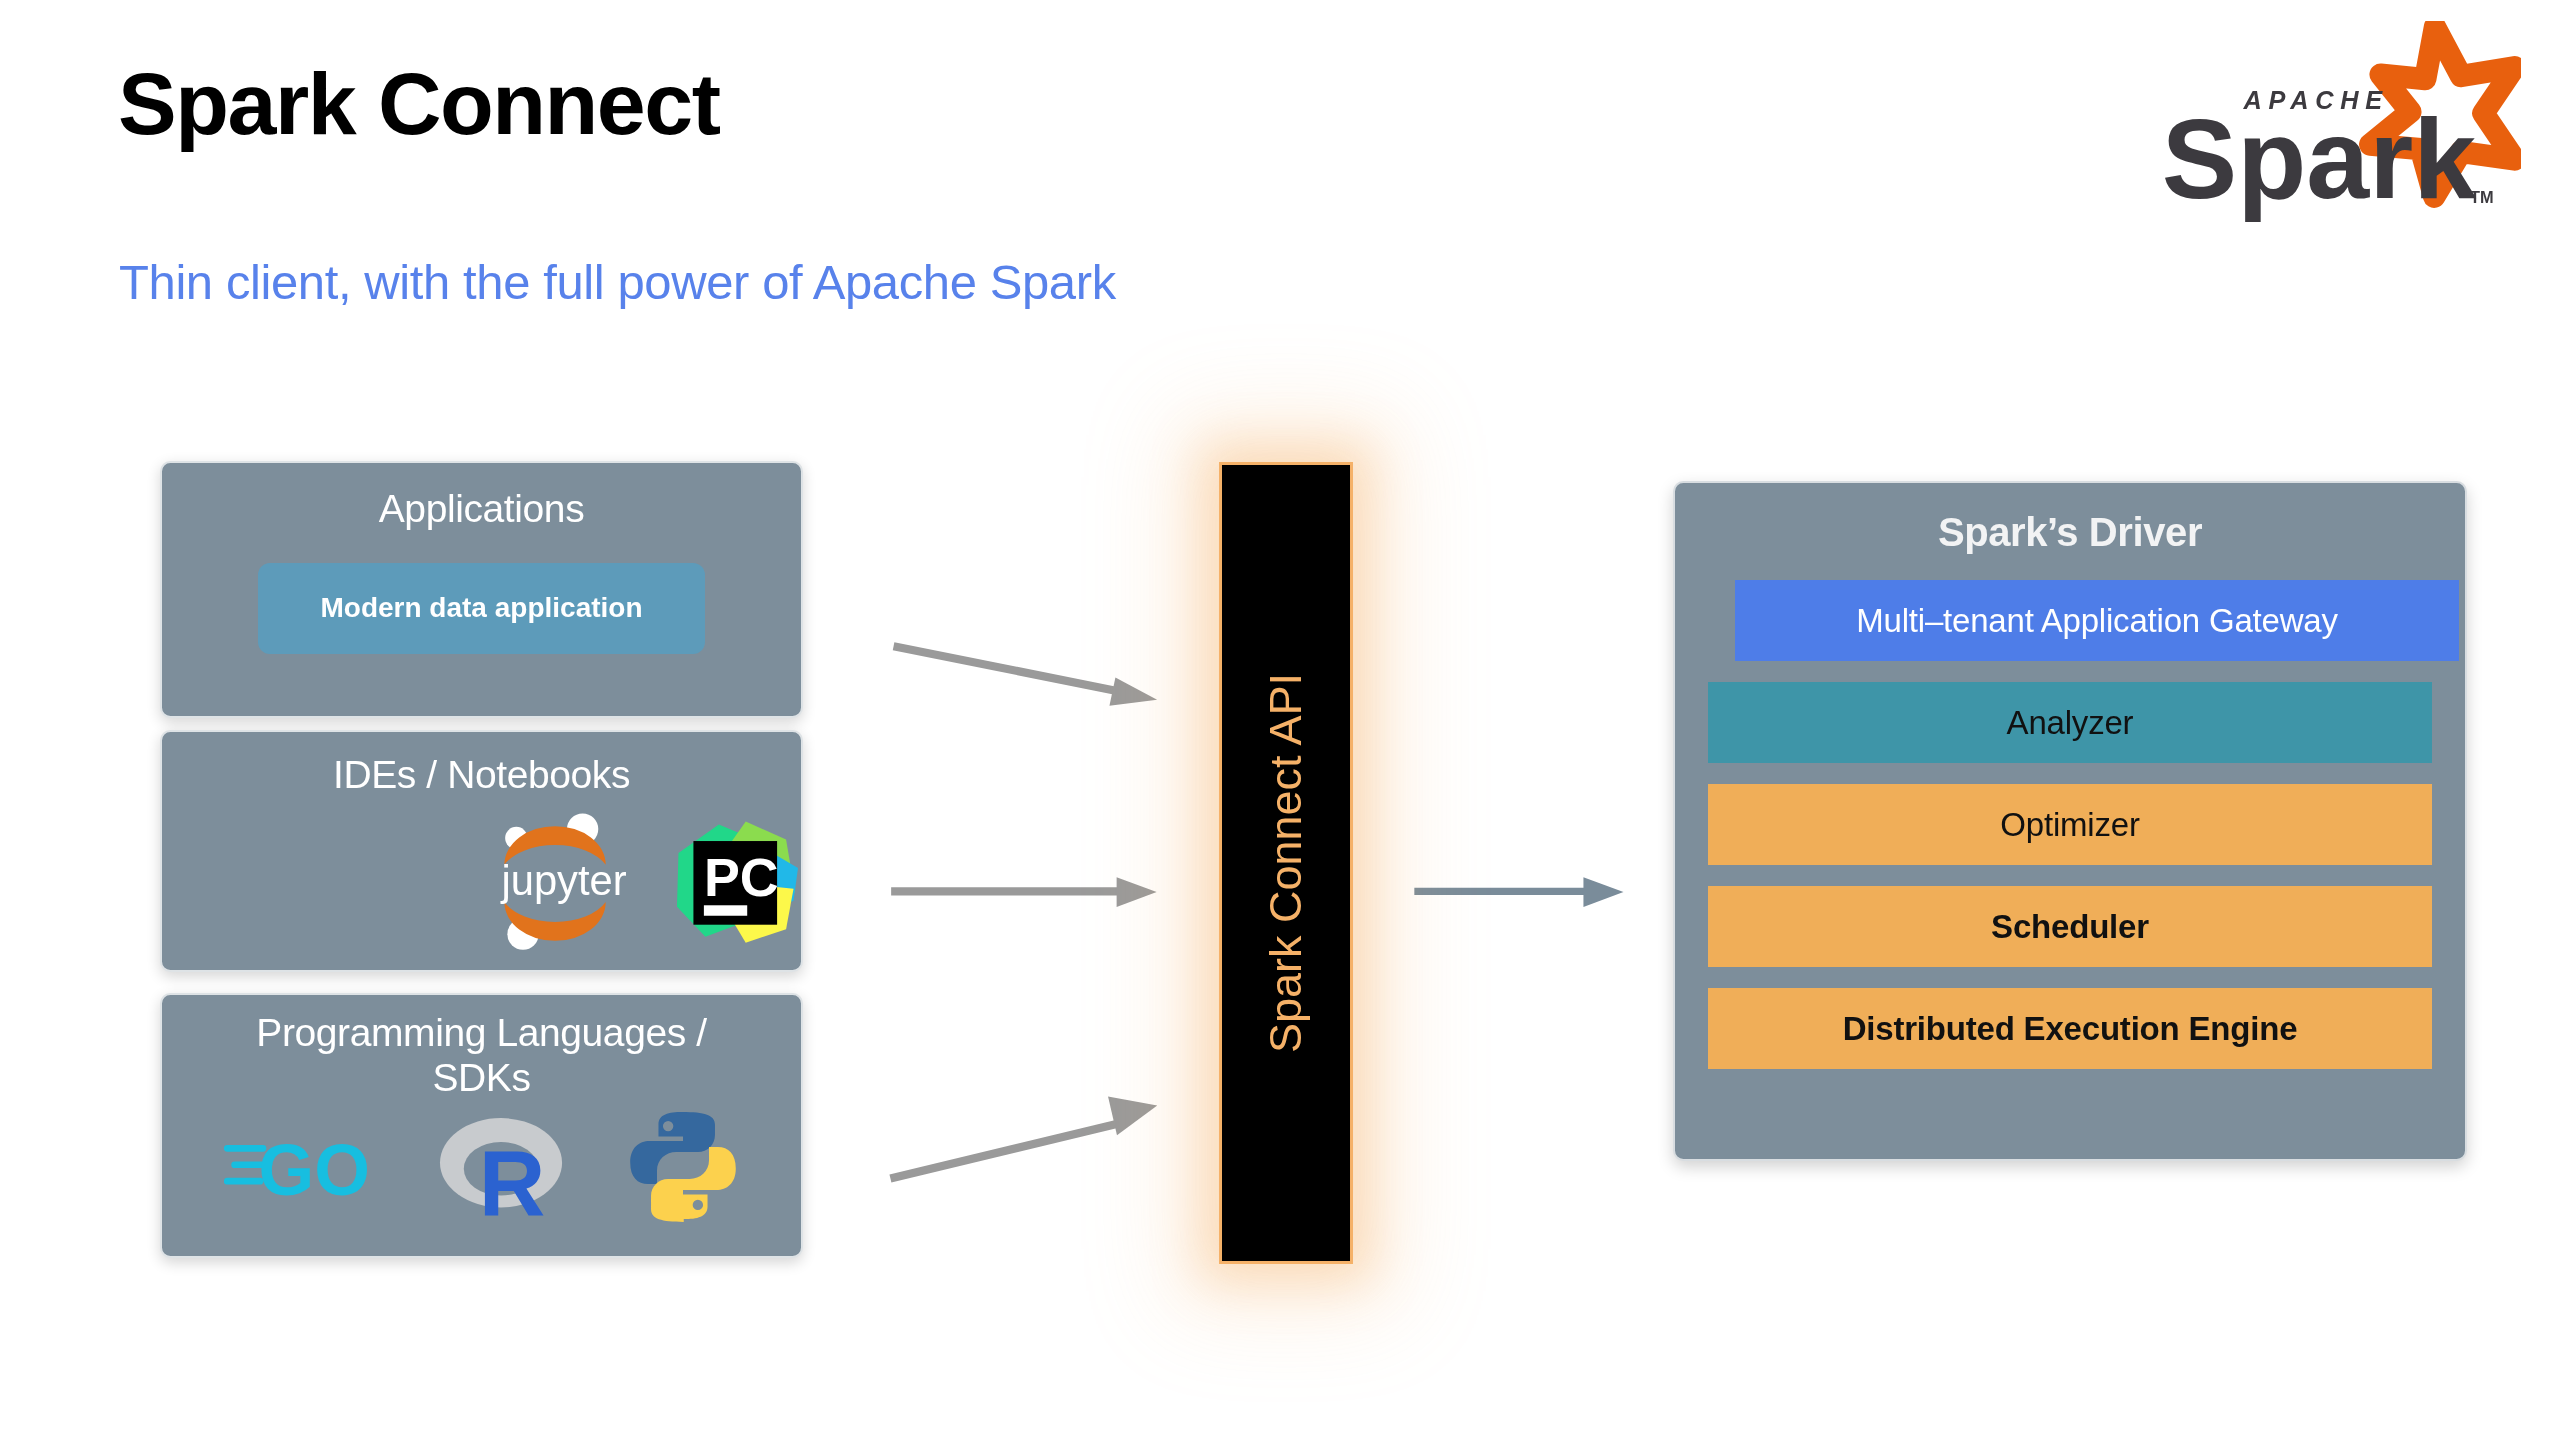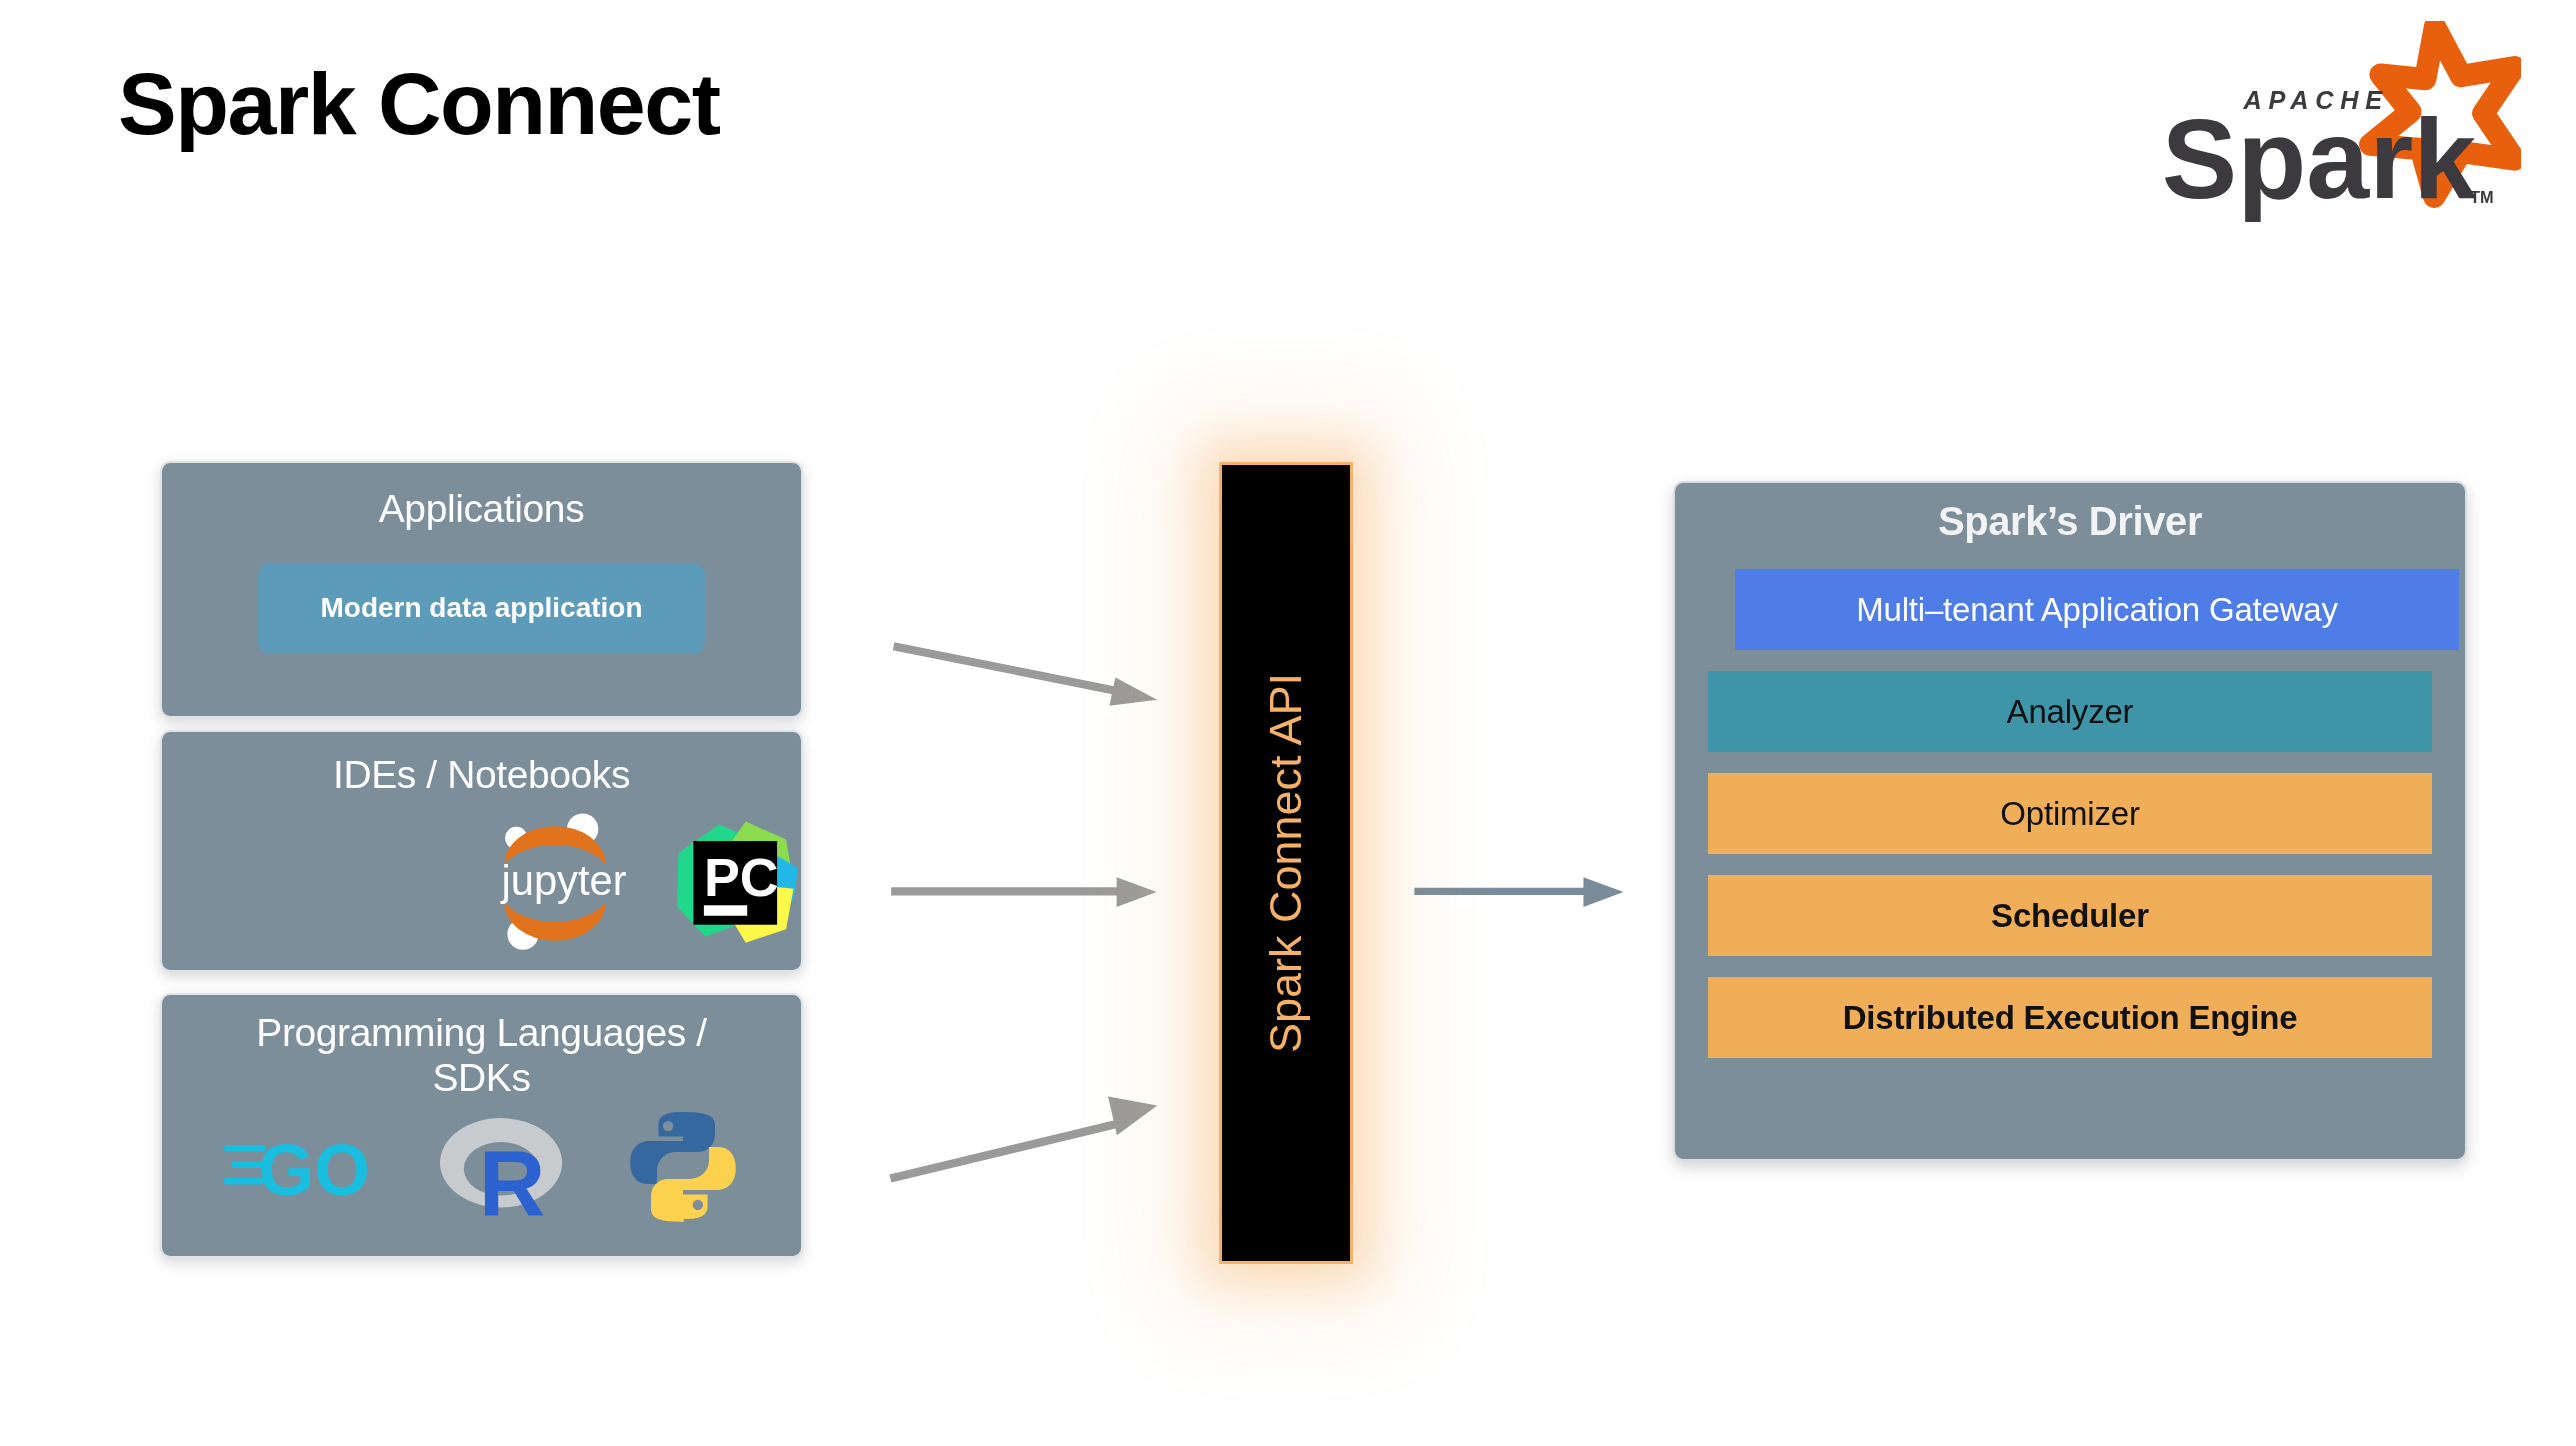--- a/index.html
+++ b/index.html
@@ -142,21 +142,21 @@
   .driver-card {
     position: absolute;
     left: 1673px;
     top: 481px;
     width: 794px;
     height: 680px;
     background: #7D8E9B;
     border-radius: 10.4px;
     border: 2.2px solid rgba(255,255,255,0.7);
     box-shadow: 0 6px 16.4px rgba(0,0,0,0.18);
-    padding: 16px 33px 0 33px;
+    padding: 27px 33px 0 33px;
   }
   .driver-title {
     color: #F2F3F4;
     font-size: 40px;
     font-weight: 700;
     text-align: center;
     letter-spacing: -0.4px;
     margin-bottom: 25px;
   }
   .driver-row {
@@ -173,20 +173,21 @@
   .row-analyzer { background: #3E95A8; color: #111111; font-weight: 400; }
   .row-orange { background: #F0AE58; color: #111111; font-weight: 400; }
   .row-bold { font-weight: 700; }
 </style>
 </head>
 <body>
 
 <div class="slide">
 
   <div class="title">Spark Connect</div>
+  <div class="subtitle">Thin client, with the full power of Apache Spark</div>
 
   <div class="spark-logo">
     <svg viewBox="0 0 520 270" width="388" height="201" xmlns="http://www.w3.org/2000/svg">
 
       <path d="M405 8 L440 74 L512 62 L470 124 L512 186 L440 176 L404 236 L386 172 L318 166 L372 122 L332 72 L392 78 Z" fill="none" stroke="#E8600E" stroke-width="30" stroke-linejoin="round"></path>
 
       <text x="148" y="118" font-family="'Liberation Sans',sans-serif" font-size="34" font-weight="700" font-style="italic" letter-spacing="9" fill="#3C3A3F">APACHE</text>
 
       <text x="38" y="238" font-family="'Liberation Sans',sans-serif" font-size="152" font-weight="700" fill="#3C3A3F">Spark</text>
       <text x="452" y="244" font-family="'Liberation Sans',sans-serif" font-size="22" font-weight="700" fill="#3C3A3F">TM</text>

